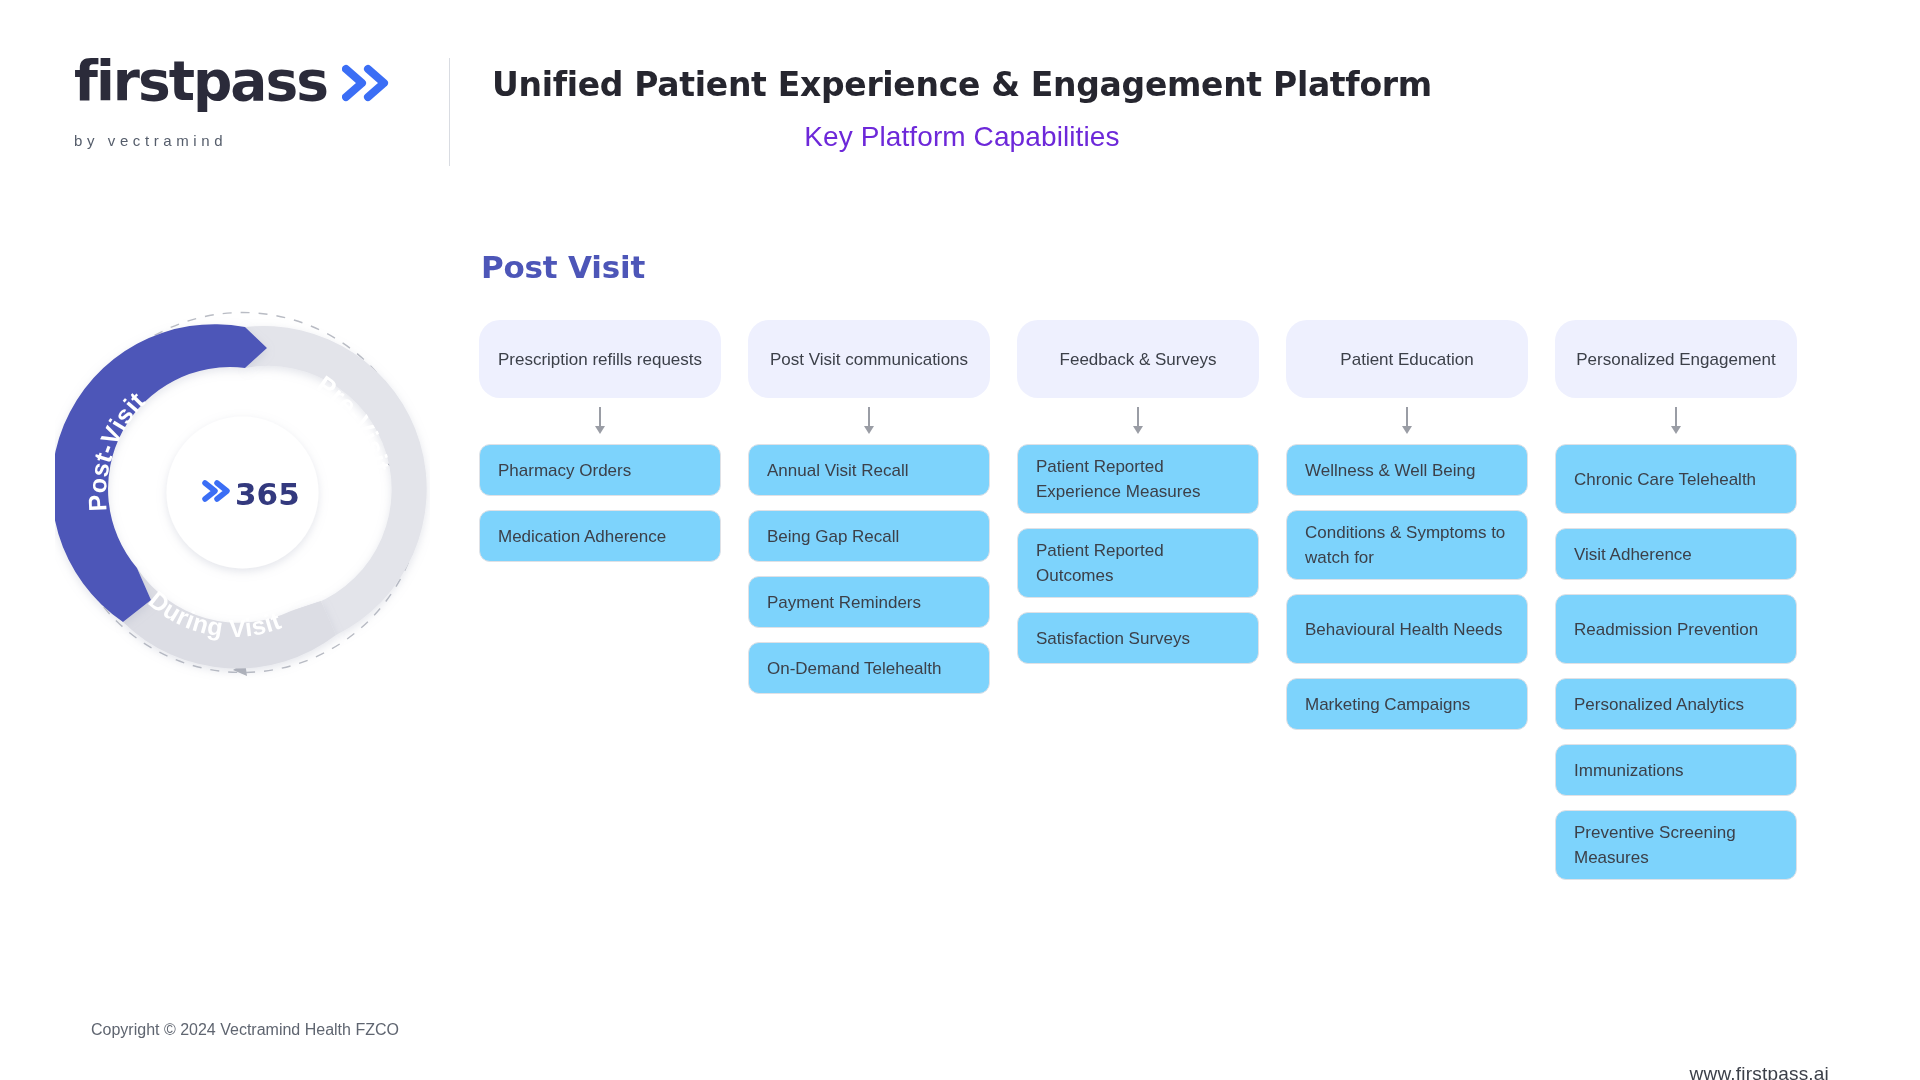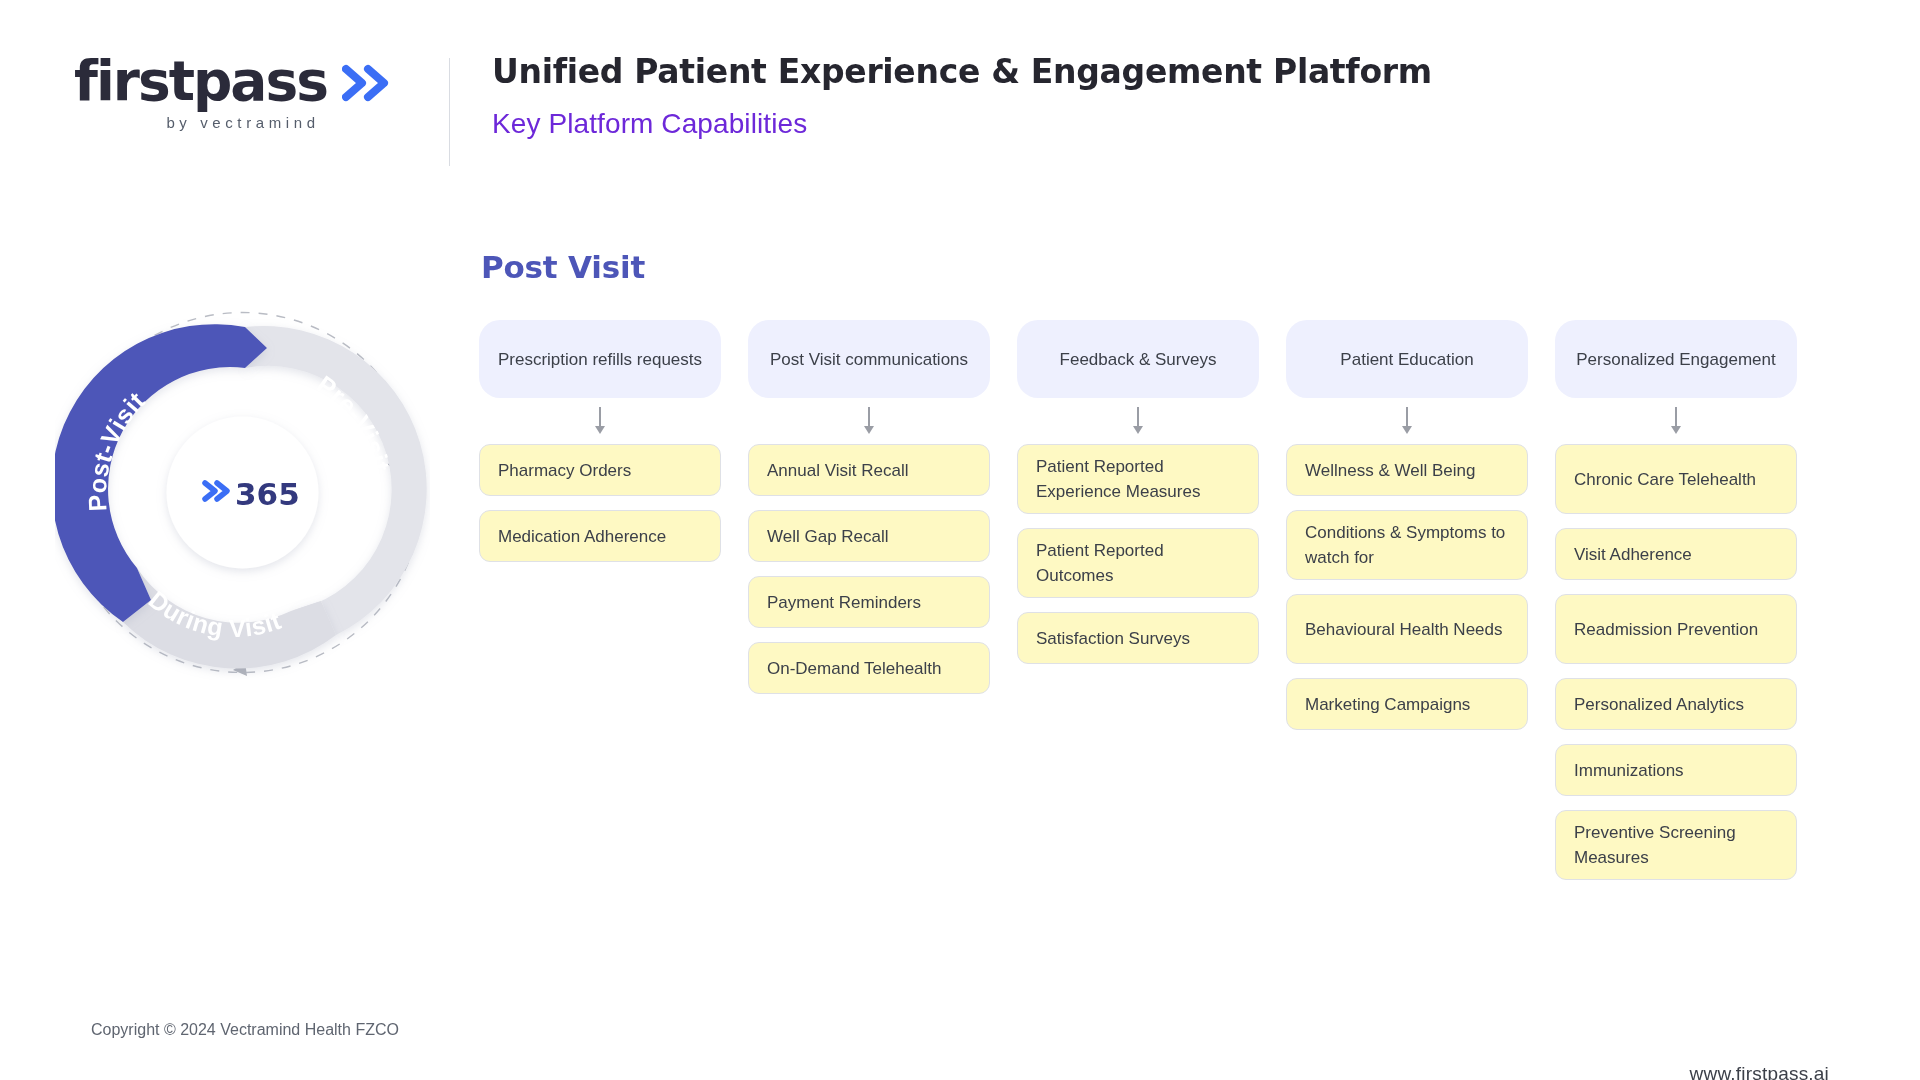--- a/index.html
+++ b/index.html
@@ -29,33 +29,33 @@
     font-size: 55px; font-weight: 700;
     letter-spacing: -2.0px;
     color: #2b2b3a; line-height: 58px;
   }
   .logo-chevrons {
     display: flex; align-items: center;
     margin-left: 3px; margin-bottom: 7px;
   }
   .logo-chevrons svg { display: block; }
   .logo-sub {
-    text-align: center;
+    text-align: left;
     font-family: "Liberation Sans", sans-serif;
     font-size: 15px; font-weight: 400;
     letter-spacing: 4.6px;
     color: #555d6b;
-    margin-top: 4px; padding-right: 2px;
+    margin-top: 22px; padding-right: 2px;
   }
   .header-divider {
     position: absolute; left: 449px; top: 58px;
     width: 1px; height: 108px;
     background: #d9dce2;
   }
-  .title-block { position: absolute; left: 492px; top: 51px; }
+  .title-block { position: absolute; left: 492px; top: 64px; text-align: center; }
   .main-title {
     font-family: "DejaVu Sans", sans-serif;
     font-size: 33px; font-weight: 700;
     color: #26262f; letter-spacing: -0.3px;
     line-height: 42px;
   }
   .sub-title {
     font-size: 28px; font-weight: 400;
     color: #6d28d9; margin-top: 15px;
     letter-spacing: 0.1px;
@@ -93,21 +93,21 @@
     line-height: 25px;
   }
   .arrow-down {
     height: 46px;
     display: flex; align-items: center; justify-content: center;
   }
   .arrow-down svg { display: block; }
   .card {
     border: 1px solid #dfe1e6;
     border-radius: 11px;
-    background: #fef9c3;
+    background: #7dd3fc;
     min-height: 52px;
     display: flex; align-items: center;
     padding: 9px 18px;
     font-size: 17px; color: #3c4049;
     line-height: 25px;
     margin-bottom: 14px;
   }
   .card.two-line { min-height: 70px; }
 
   
@@ -234,21 +234,21 @@
 
   <div class="column">
     <div class="col-header">Post Visit communications</div>
     <div class="arrow-down">
       <svg width="14" height="28" viewBox="0 0 14 28">
         <path d="M7 0 L7 20" stroke="#9a9da5" stroke-width="2" fill="none"></path>
         <path d="M2 19 L7 27 L12 19 Z" fill="#9a9da5"></path>
       </svg>
     </div>
     <div class="card">Annual Visit Recall</div>
-    <div class="card">Well Gap Recall</div>
+    <div class="card">Being Gap Recall</div>
     <div class="card">Payment Reminders</div>
     <div class="card">On-Demand Telehealth</div>
   </div>
 
   <div class="column">
     <div class="col-header">Feedback &amp; Surveys</div>
     <div class="arrow-down">
       <svg width="14" height="28" viewBox="0 0 14 28">
         <path d="M7 0 L7 20" stroke="#9a9da5" stroke-width="2" fill="none"></path>
         <path d="M2 19 L7 27 L12 19 Z" fill="#9a9da5"></path>

